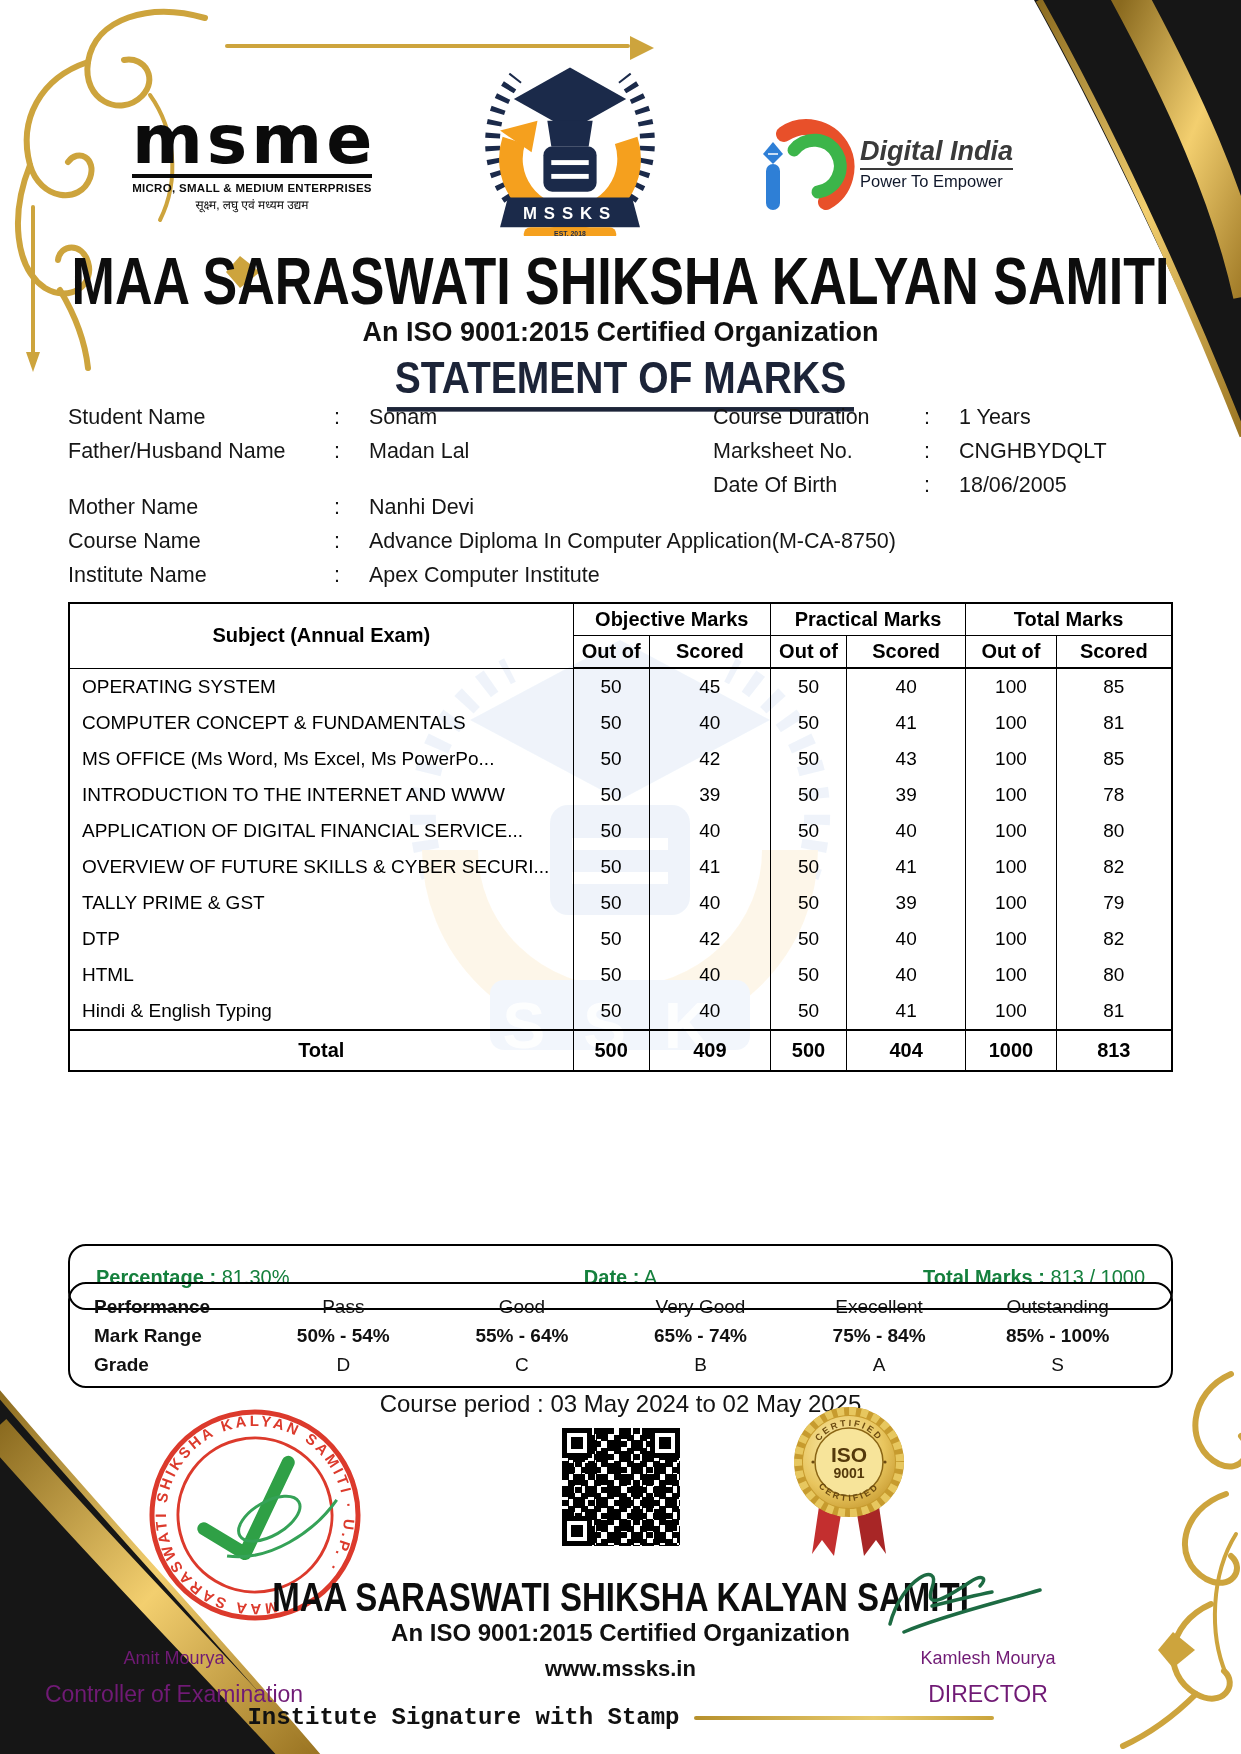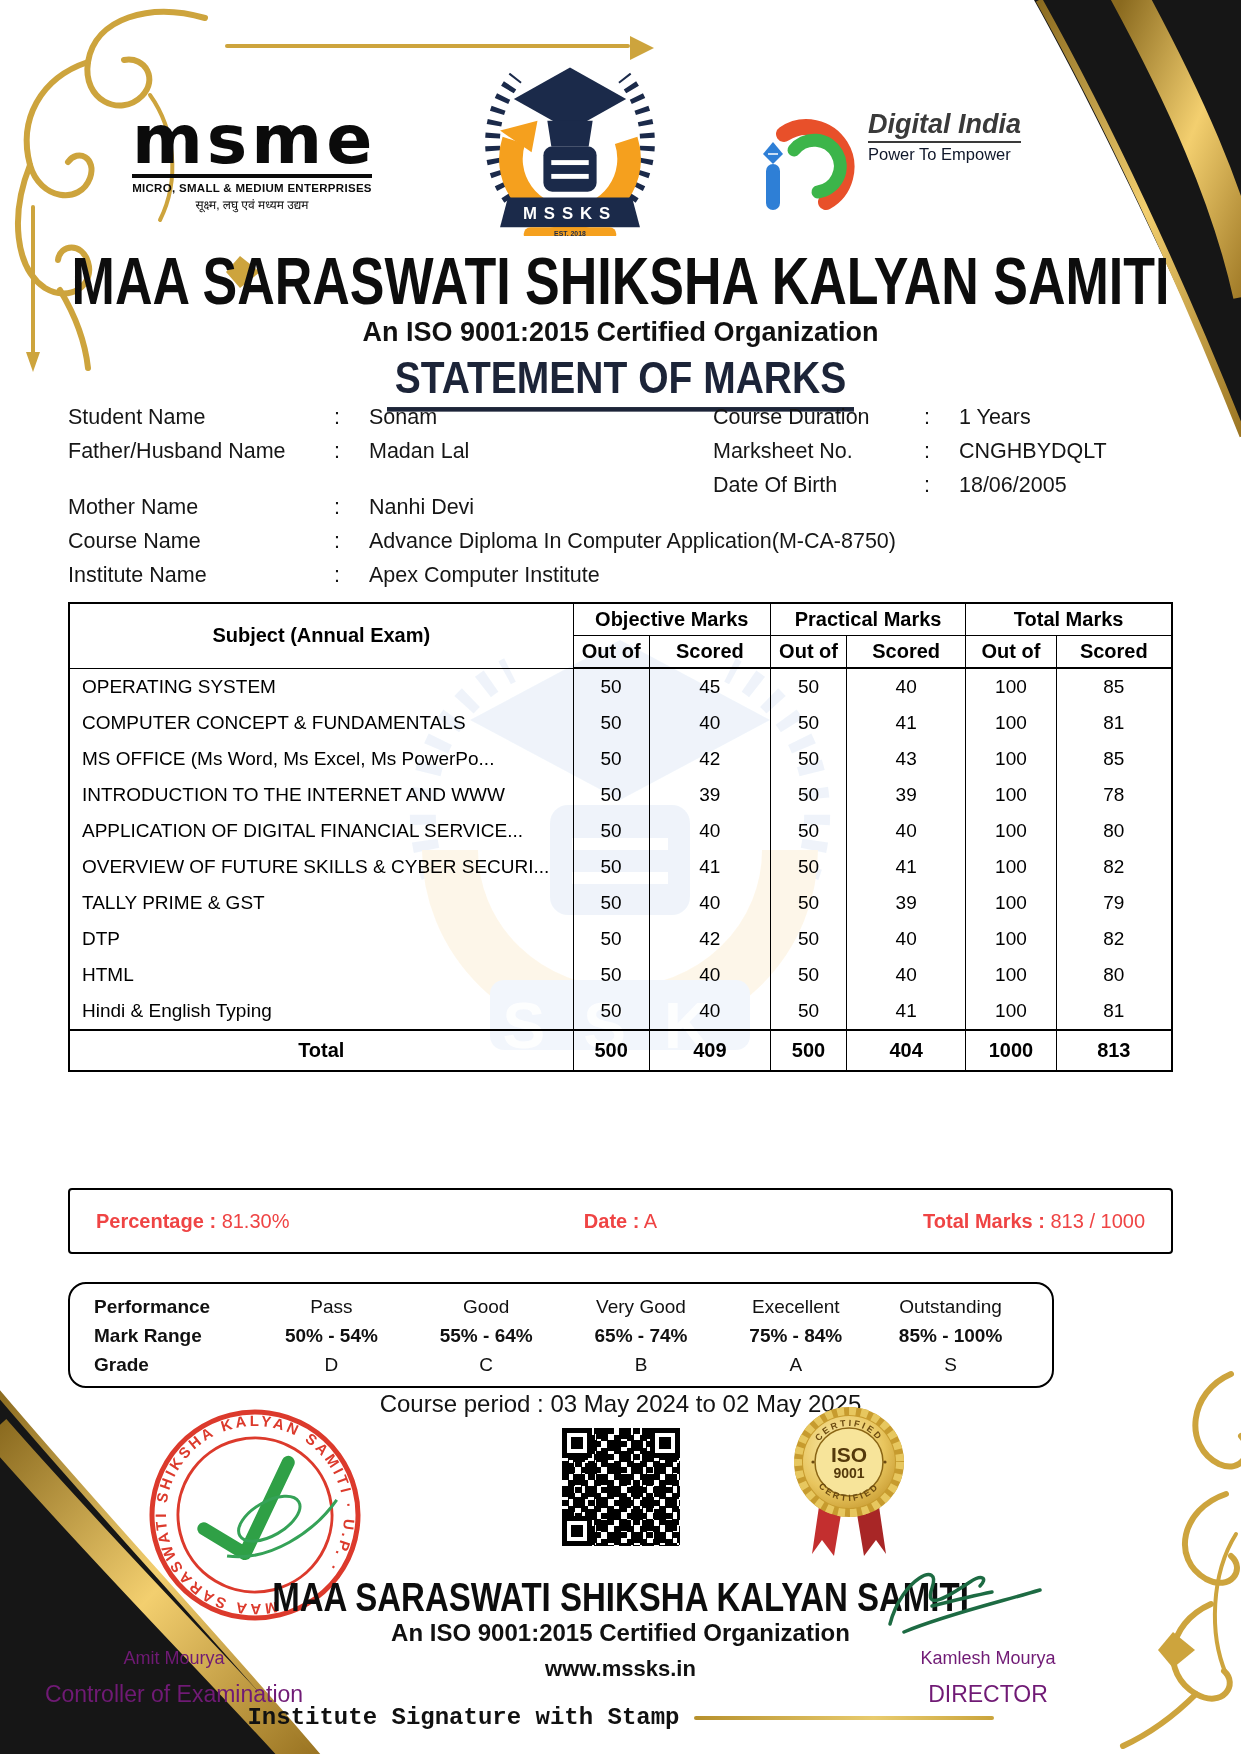--- a/index.html
+++ b/index.html
@@ -9,21 +9,21 @@
   .content { position:absolute; inset:0; z-index:2; }
 
   
   .msme { position:absolute; left:132px; top:108px; width:240px; text-align:center; color:#0b0b0b; }
   .msme-word { font-size:68px; font-weight:900; letter-spacing:4px; line-height:0.95; font-family:"DejaVu Sans",sans-serif; border-bottom:4px solid #0b0b0b; padding-bottom:1px; }
   .msme-l1 { font-size:11.5px; font-weight:700; margin-top:4px; letter-spacing:0.3px; }
   .msme-l2 { font-size:12px; margin-top:2px; }
 
   .emblem { position:absolute; left:455px; top:34px; width:230px; height:202px; }
 
-  .digital { position:absolute; left:748px; top:110px; display:flex; align-items:flex-start; gap:10px; }
+  .digital { position:absolute; left:748px; top:110px; display:flex; align-items:center; gap:2px; }
   .di-name { font-size:27px; font-weight:800; font-style:italic; color:#3a3a3a; border-bottom:2px solid #3a3a3a; padding-bottom:1px; line-height:1.1; }
   .di-tag { font-size:16.5px; color:#0f172a; margin-top:2px; }
 
   
   .center-abs { position:absolute; left:0; width:100%; text-align:center; }
   .org-title-text { display:inline-block; font-size:52px; font-weight:900; color:#0d0d0d; transform:scaleY(1.28); transform-origin:center top; white-space:nowrap; letter-spacing:0; }
   .iso-line { font-size:27px; font-weight:700; color:#111; }
   .doc-title-text { display:inline-block; font-size:39px; font-weight:900; color:#1c2438; border-bottom:4px solid #1c2438; padding:0 8px 3px; transform:scaleY(1.15); transform-origin:center top; }
 
   
@@ -40,27 +40,27 @@
   .marks-table { position:absolute; left:68px; top:602px; width:1105px; border-collapse:collapse; table-layout:fixed; background:transparent; }
   .marks-table th, .marks-table td { border:1.5px solid #000; }
   .marks-table { border:2.5px solid #000; }
   .marks-table thead th { font-size:20px; font-weight:700; padding:4px 0; }
   .marks-table thead tr.subhead th { border-bottom:2.5px solid #000; }
   .marks-table tbody td { border-top:none; border-bottom:none; font-size:19px; font-weight:500; text-align:center; padding:7px 0; }
   .marks-table tbody td.subj { text-align:left; padding-left:12px; }
   .marks-table tfoot td { border-top:2.5px solid #000; font-size:20px; font-weight:700; text-align:center; padding:8px 0; }
 
   
-  .summary { position:absolute; left:68px; top:1188px; width:1105px; height:66px; border:2.5px solid #000; border-radius:4px; display:flex; align-items:center; padding:0 26px; font-size:20px; color:#ef4444; }
+  .summary { position:absolute; left:68px; top:1244px; width:1105px; height:66px; border:2.5px solid #000; border-radius:18px; display:flex; align-items:center; padding:0 26px; font-size:20px; color:#15803d; }
   .summary .seg { flex:1; }
   .summary .seg.mid { text-align:center; }
   .summary .seg.right { text-align:right; }
   .summary b { font-weight:800; }
 
-  .perf { position:absolute; left:68px; top:1282px; width:986px; height:106px; border:2.5px solid #000; border-radius:18px; padding:12px 24px 8px; }
+  .perf { position:absolute; left:68px; top:1282px; width:1105px; height:106px; border:2.5px solid #000; border-radius:18px; padding:12px 24px 8px; }
   .prow { display:flex; align-items:center; margin-bottom:7px; font-size:19px; color:#111; }
   .prow .plbl { width:160px; font-weight:800; }
   .pcell { flex:1; text-align:center; font-weight:500; }
   .prow.bold-cells .pcell { font-weight:700; }
 
   .course-period { top:1390px; font-size:24px; font-weight:500; color:#131313; }
 
   
   .stamp { position:absolute; left:146px; top:1406px; width:218px; height:218px; transform:rotate(-14deg); }
   .qr { position:absolute; left:556px; top:1422px; width:130px; height:130px; background:#fff; padding:4px; }

